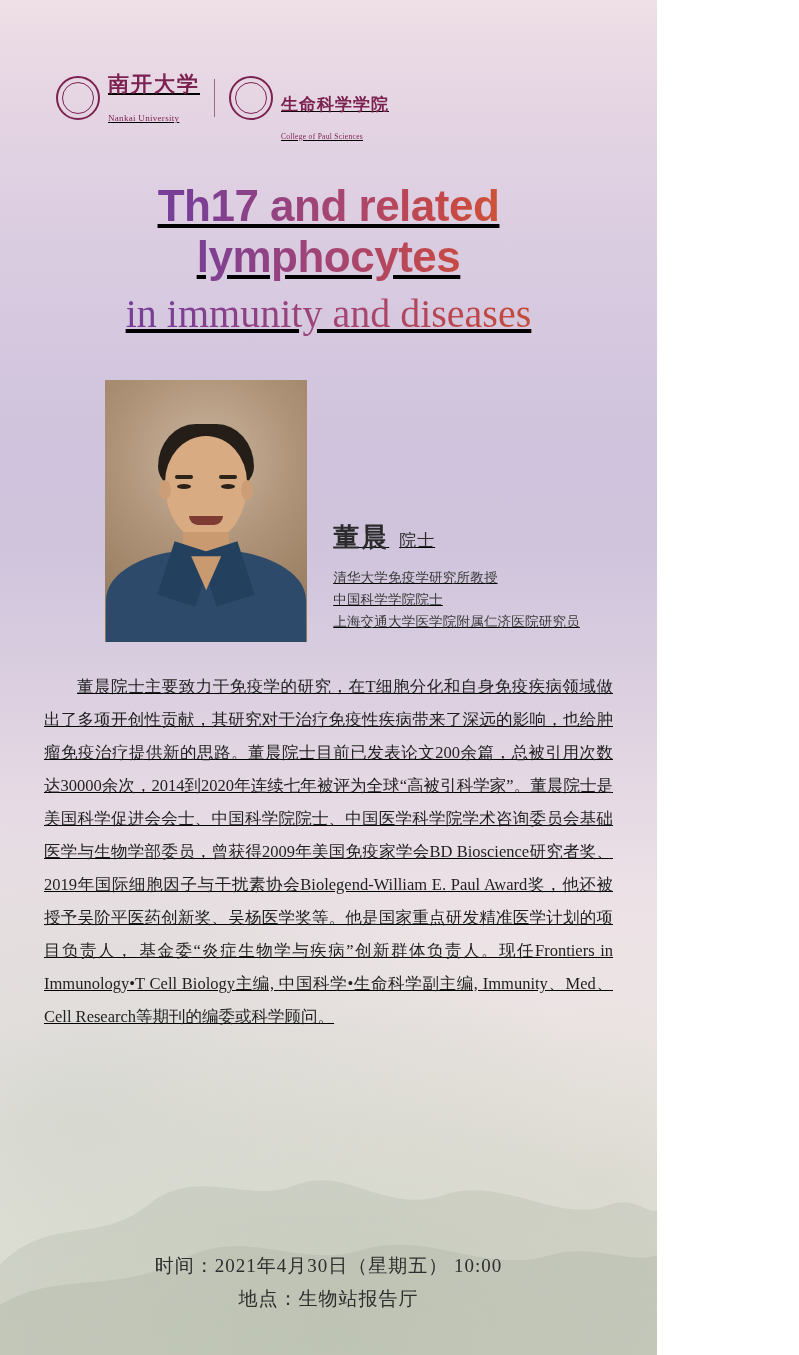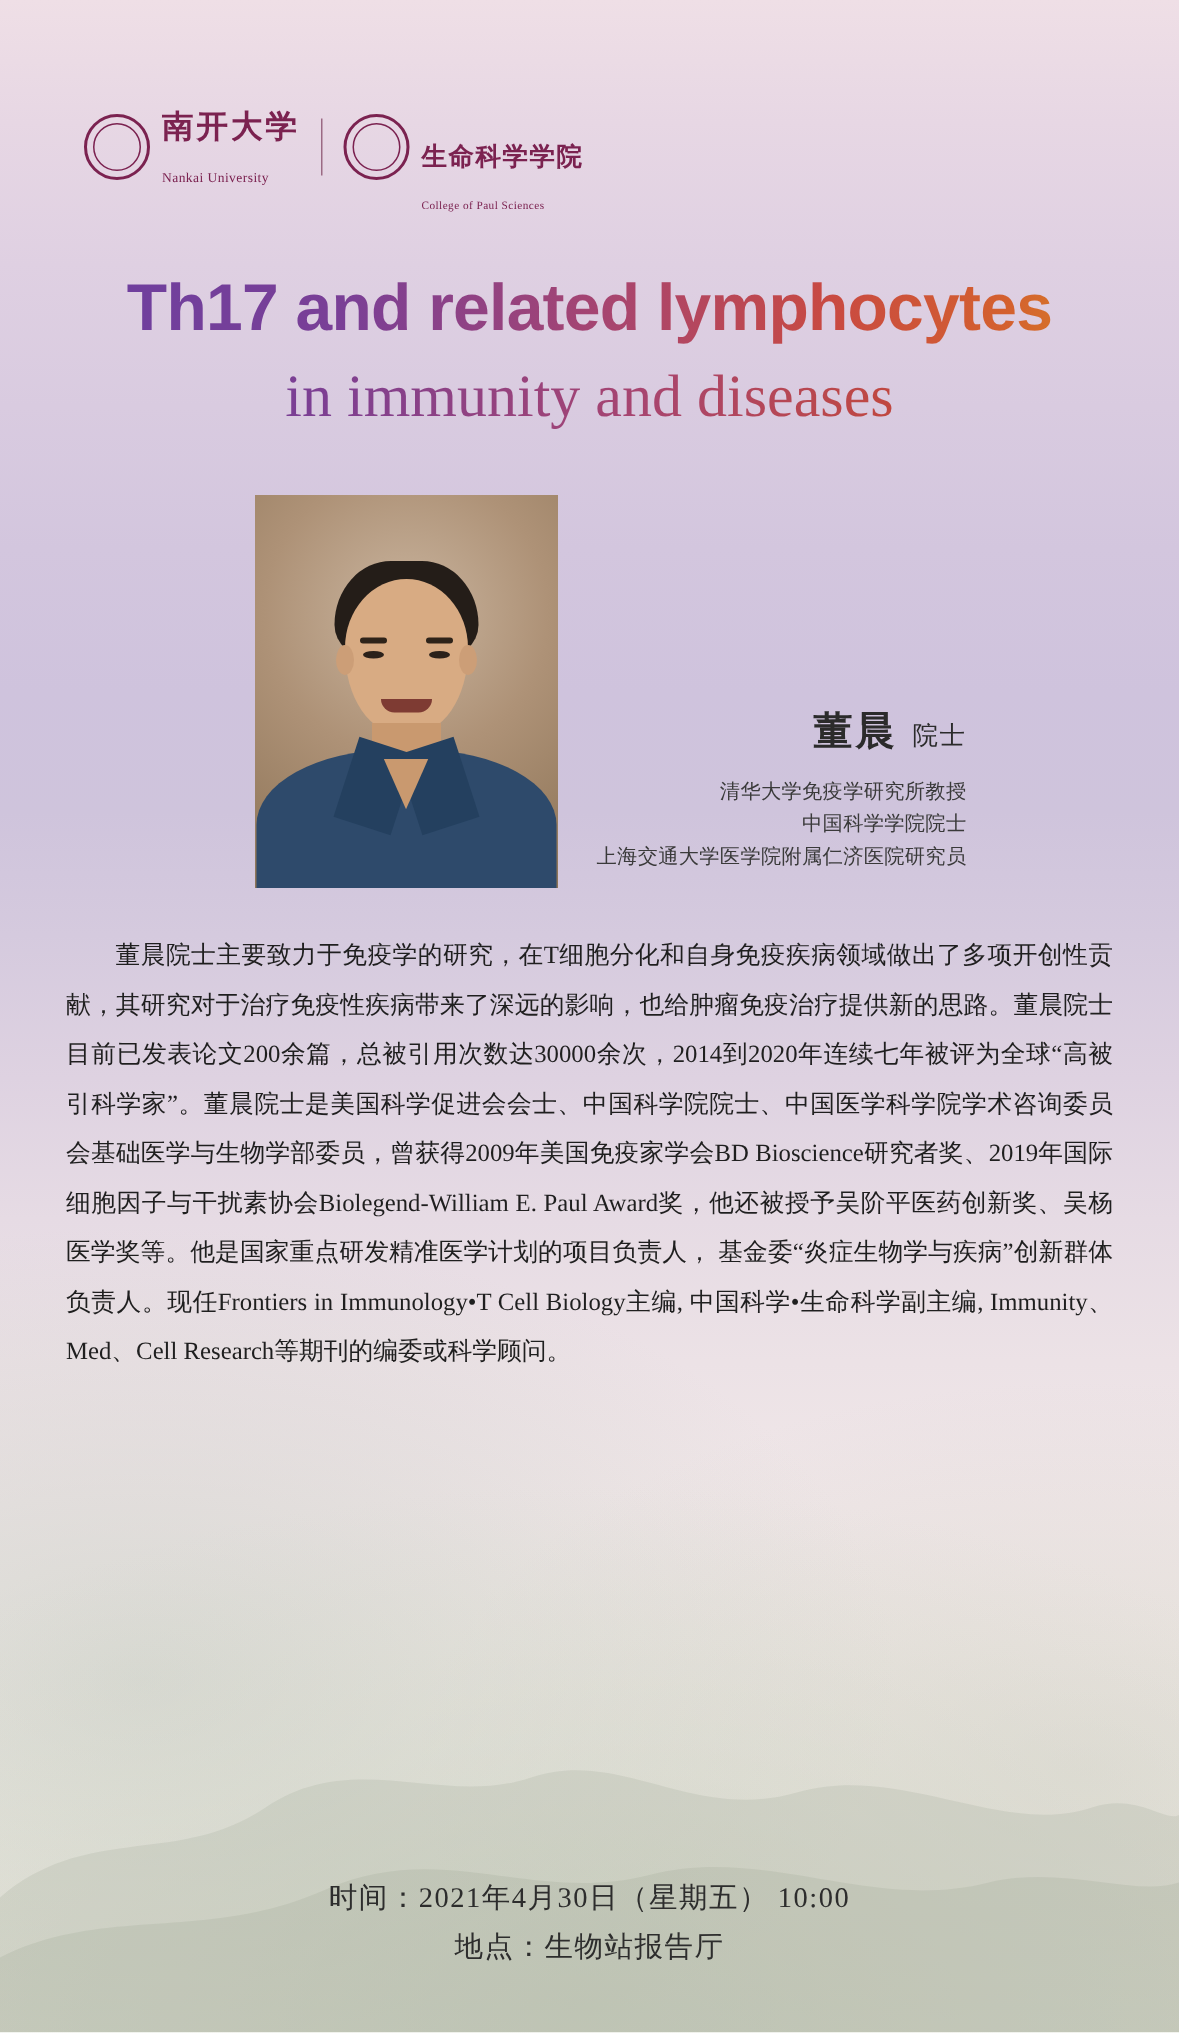--- a/index.html
+++ b/index.html
@@ -7,21 +7,21 @@
     padding: 0;
   }
   body {
     width: 799px;
     height: 1355px;
     font-family: "Liberation Serif", serif;
     overflow: hidden;
   }
   .poster {
     position: relative;
-    width: 786px;
+    width: 657px;
     height: 1355px;
     background:
       radial-gradient(ellipse 900px 500px at 50% 1340px, rgba(198,205,188,0.55) 0%, rgba(198,205,188,0.0) 70%),
       radial-gradient(ellipse 700px 420px at 12% 1120px, rgba(186,196,186,0.45) 0%, rgba(186,196,186,0) 72%),
       radial-gradient(ellipse 620px 360px at 92% 1180px, rgba(200,200,190,0.40) 0%, rgba(200,200,190,0) 72%),
       linear-gradient(180deg,
         #efdfe6 0%,
         #e7d7e4 6%,
         #dfd0e2 13%,
         #d9cbe0 20%,
@@ -31,20 +31,21 @@
         #d5cade 46%,
         #ded2e1 53%,
         #e6dbe4 60%,
         #ece2e6 67%,
         #f0e7e8 74%,
         #f2ebe8 81%,
         #f1ece6 88%,
         #eeeae2 94%,
         #e9e7dd 100%);
     overflow: hidden;
+    text-decoration: underline;
   }
   
   .mountain {
     position: absolute;
     bottom: 0;
     left: 0;
     width: 100%;
     height: 300px;
     pointer-events: none;
   }
@@ -156,21 +157,20 @@
     color: transparent;
   }
 
   .speaker {
     margin-top: 42px;
     display: flex;
     align-items: flex-start;
     justify-content: center;
     gap: 26px;
     padding-left: 28px;
-    text-align: right;
   }
   .photo {
     width: 202px;
     height: 262px;
     flex: none;
     position: relative;
     overflow: hidden;
     background: linear-gradient(180deg, #b9a08a 0%, #a98d74 40%, #8d7560 100%);
   }
   .photo .bg {

